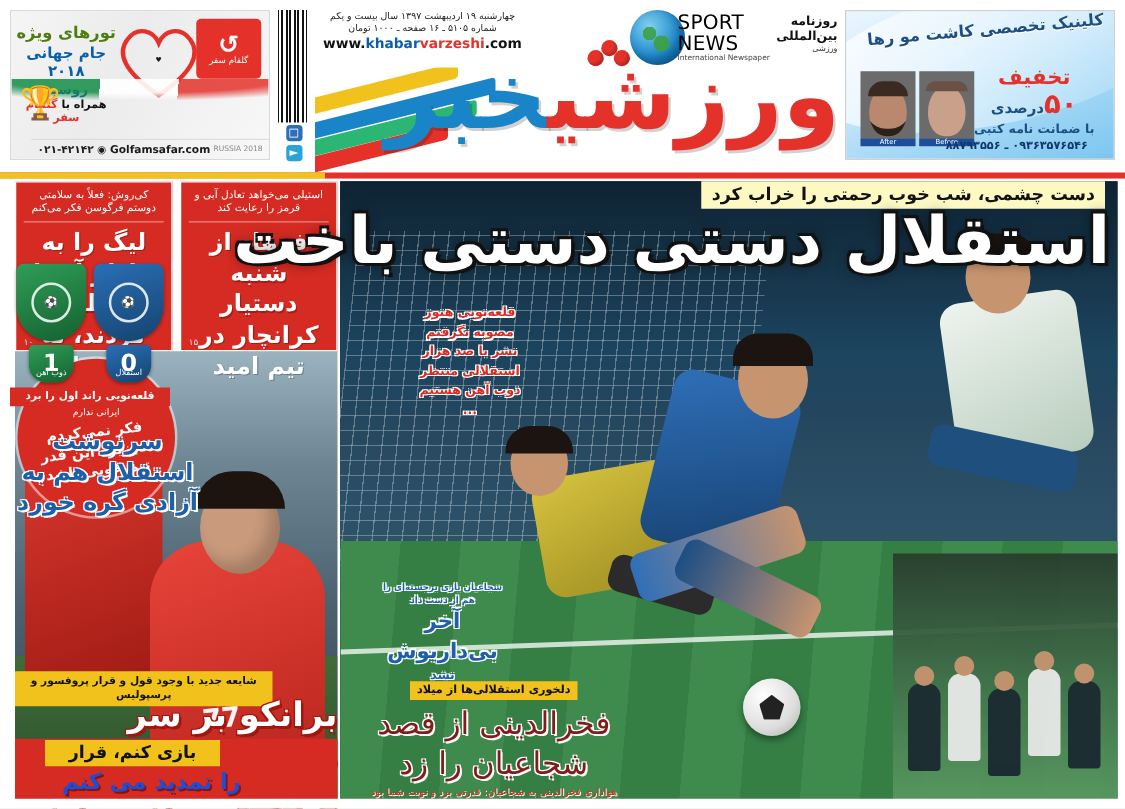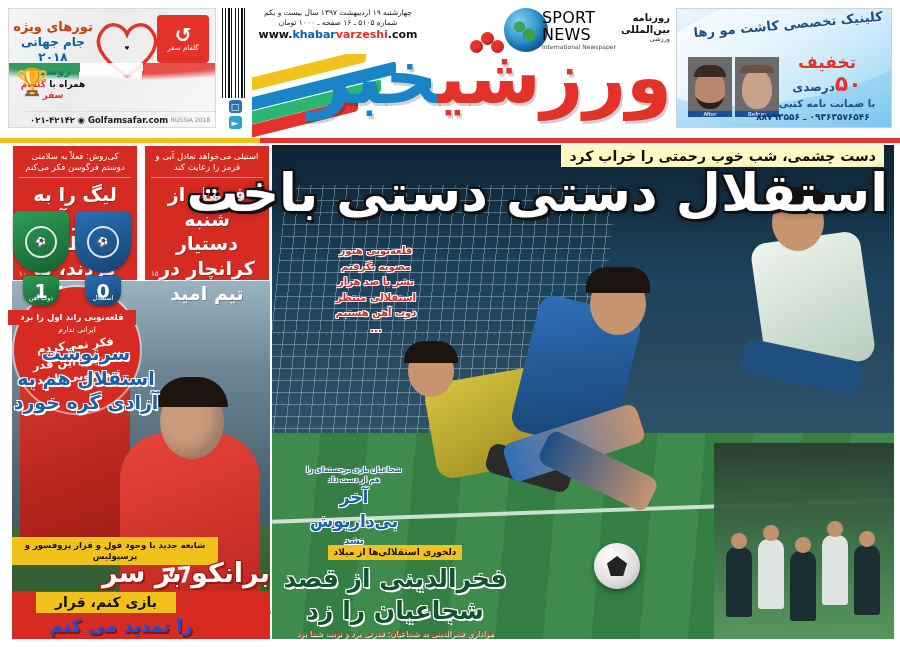--- a/index.html
+++ b/index.html
@@ -31,21 +31,21 @@
   .ad-left .crowd{ position:absolute; inset:0;
      background:linear-gradient(120deg,#f3f3f3,#e8e8e8 40%,#f7f7f7); opacity:.85;}
   .ad-left .golfam{ position:absolute; right:6px; top:6px; width:52px; height:48px;
      background:#e4322b; border-radius:4px; color:#fff; display:flex; flex-direction:column;
      align-items:center; justify-content:center; font-size:7px; line-height:1.1; }
   .ad-left .golfam .g-swirl{ font-size:20px; font-weight:bold; line-height:1; }
   .ad-left .heart{ position:absolute; right:52px; top:10px; width:72px; height:60px; }
   .ad-left .heart svg{ width:100%; height:100%; }
   .ad-left .ad-txt{ position:absolute; right:120px; top:10px; width:84px; text-align:center;
      color:#0b5ea8; font-weight:bold; line-height:1.25; }
-  .ad-left .t1{ font-size:13px; color:#c2410c; }
+  .ad-left .t1{ font-size:13px; color:#4d7c0f; }
   .ad-left .t2{ font-size:12px; color:#0b5ea8; }
   .ad-left .t3{ font-size:11px; color:#0b5ea8; }
   .ad-left .t4{ font-size:9px; color:#111; }
   .ad-left .t4 b{ color:#e4322b; }
   .ad-left .flag{ position:absolute; left:0; right:0; bottom:22px; height:42px;
      background:
       radial-gradient(ellipse at 30% 40%, rgba(0,0,0,0) 60%, rgba(0,0,0,0) 61%),
       linear-gradient(95deg, rgba(18,140,70,.85) 0 34%, rgba(255,255,255,.9) 34% 64%, rgba(228,50,43,.85) 64% 100%);
      -webkit-mask-image: radial-gradient(ellipse 120% 60% at 50% 0%, #000 45%, transparent 70%);
      mask-image: radial-gradient(ellipse 120% 60% at 50% 0%, #000 45%, transparent 70%); }
@@ -316,21 +316,21 @@
      color:#1d5fa8; font-weight:bold;
      text-shadow:1px 1px 0 #fff, -1px -1px 0 #fff, 1px -1px 0 #fff, -1px 1px 0 #fff;}
   .blue-circle .bc1{ font-size:7px; }
   .blue-circle .bc2{ font-size:17px; }
   .blue-circle .bc3{ font-size:10px; }
 
   
   .bottom-teaser{ position:absolute; left:280px; bottom:8px; width:230px; z-index:12; text-align:center; }
   .bottom-teaser .bk{ display:inline-block; background:#f2c21c; color:#111; font-size:9px;
      font-weight:bold; padding:2px 6px; line-height:1.3; }
-  .bottom-teaser .bh{ margin-top:3px; font-size:25px; font-weight:bold; color:#14532d; line-height:1.25;
+  .bottom-teaser .bh{ margin-top:3px; font-size:25px; font-weight:normal; color:#7f1d1d; line-height:1.25;
      text-shadow:1.5px 1.5px 0 #fff, -1px -1px 0 #fff, 1px -1px 0 #fff, -1px 1px 0 #fff; }
   .bottom-teaser .bs{ margin-top:2px; font-size:8px; color:#d52b22; line-height:1.4;
      text-shadow:1px 1px 0 #fff; }
 
   
   .edge-strip{ position:absolute; right:2px; top:160px; width:10px; height:130px; z-index:13;
      writing-mode:vertical-rl; font-size:6px; color:#eee; opacity:.8; }
 
   .footer-white{ position:absolute; left:0; bottom:0; width:900px; height:8px; background:#fff; }
 </style>

